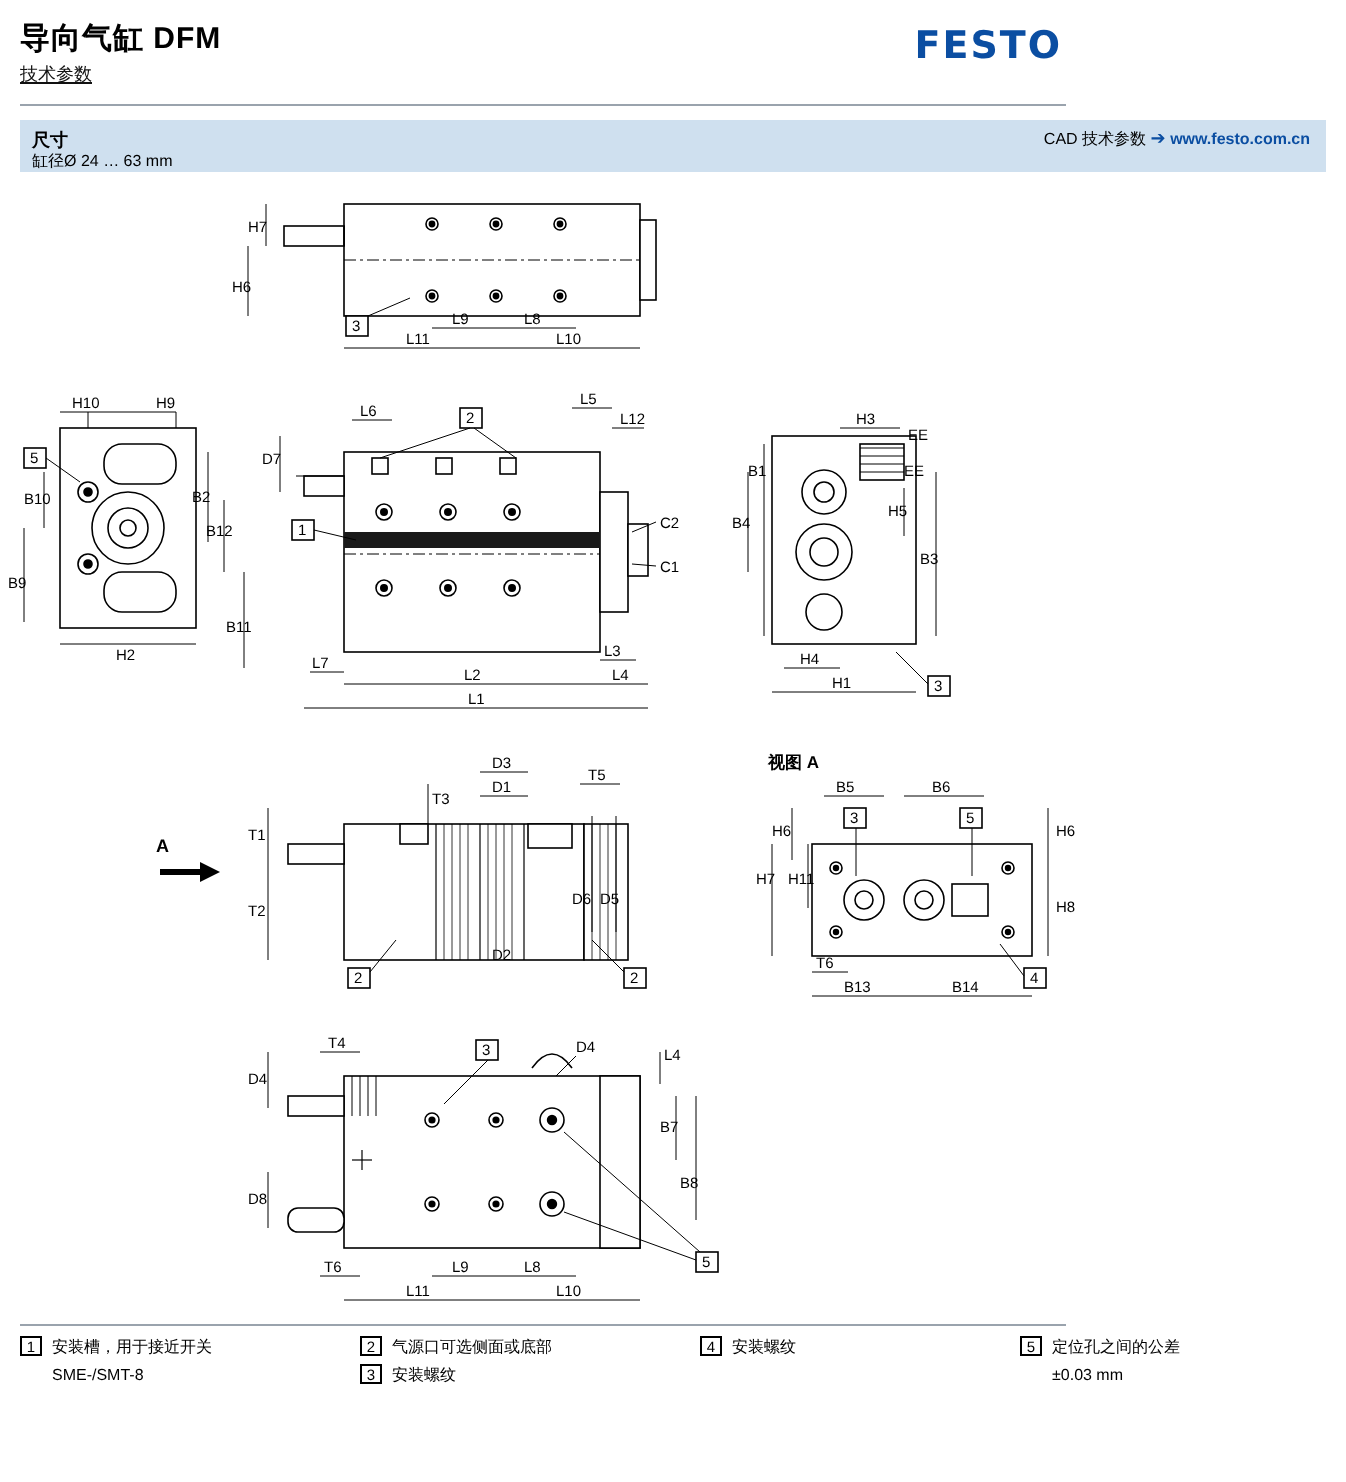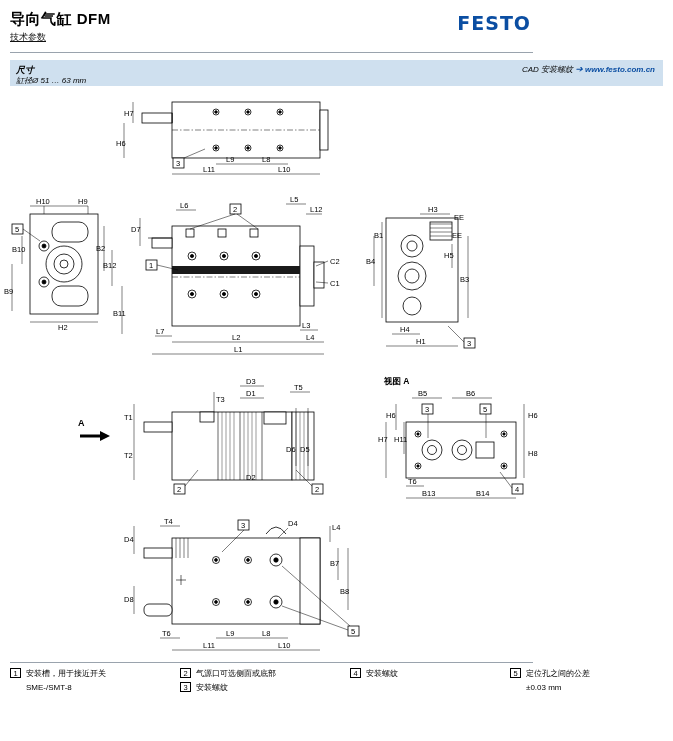--- a/index.html
+++ b/index.html
@@ -13,21 +13,21 @@
   }
   .page{position:relative;width:543px;height:741px;}
 
   
   .hdr-title{position:absolute;left:10px;top:10px;font-size:15px;font-weight:bold;letter-spacing:0.5px;}
   .hdr-sub{position:absolute;left:10px;top:31px;font-size:9px;color:#111;text-decoration:underline;}
   .festo{position:absolute;right:12px;top:12px;font-size:19px;font-weight:bold;color:#0b4ea2;letter-spacing:1px;font-family:"DejaVu Sans",sans-serif;text-align:right;}
   .hdr-rule{position:absolute;left:10px;right:10px;top:52px;height:1px;background:#9aa3ad;}
 
   
-  .bluebar{position:absolute;left:10px;top:60px;width:653px;height:26px;background:#cfe0ef;font-style:italic;}
+  .bluebar{position:absolute;left:10px;top:60px;width:653px;height:26px;background:#cfe0ef;}
   .bluebar .t1{position:absolute;left:6px;top:4px;font-size:9px;font-weight:bold;}
   .bluebar .t2{position:absolute;left:6px;top:15px;font-size:8px;}
   .cadtxt{position:absolute;right:8px;top:4px;font-size:8px;}
   .cadtxt b{color:#0b4ea2;}
   .arrow-blue{color:#0b4ea2;font-size:9px;}
 
   
   .canvas{position:absolute;left:0;top:86px;width:673px;height:575px;text-decoration:underline;}
   svg.draw{position:absolute;left:0;top:0;}
 
@@ -44,23 +44,23 @@
 
 <div class="page">
 
   <div class="hdr-title">导向气缸 DFM</div>
   <div class="hdr-sub">技术参数</div>
   <div class="festo">FESTO</div>
   <div class="hdr-rule"></div>
 
   <div class="bluebar">
     <div class="t1">尺寸</div>
-    <div class="t2">缸径Ø 51 … 63 mm</div>
+    <div class="t2">缸径Ø 24 … 63 mm</div>
     <div class="cadtxt">
-      <span>CAD 安装螺纹</span>
+      <span>CAD 技术参数</span>
       <span class="arrow-blue">➔</span>
       <b>www.festo.com.cn</b>
     </div>
   </div>
 
   <div class="canvas">
     <svg class="draw" width="673" height="575" viewBox="0 0 673 575">
       <g stroke="#000" fill="none" stroke-width="0.8" font-family="Liberation Sans, sans-serif" font-size="7.5">
 
       <g>

